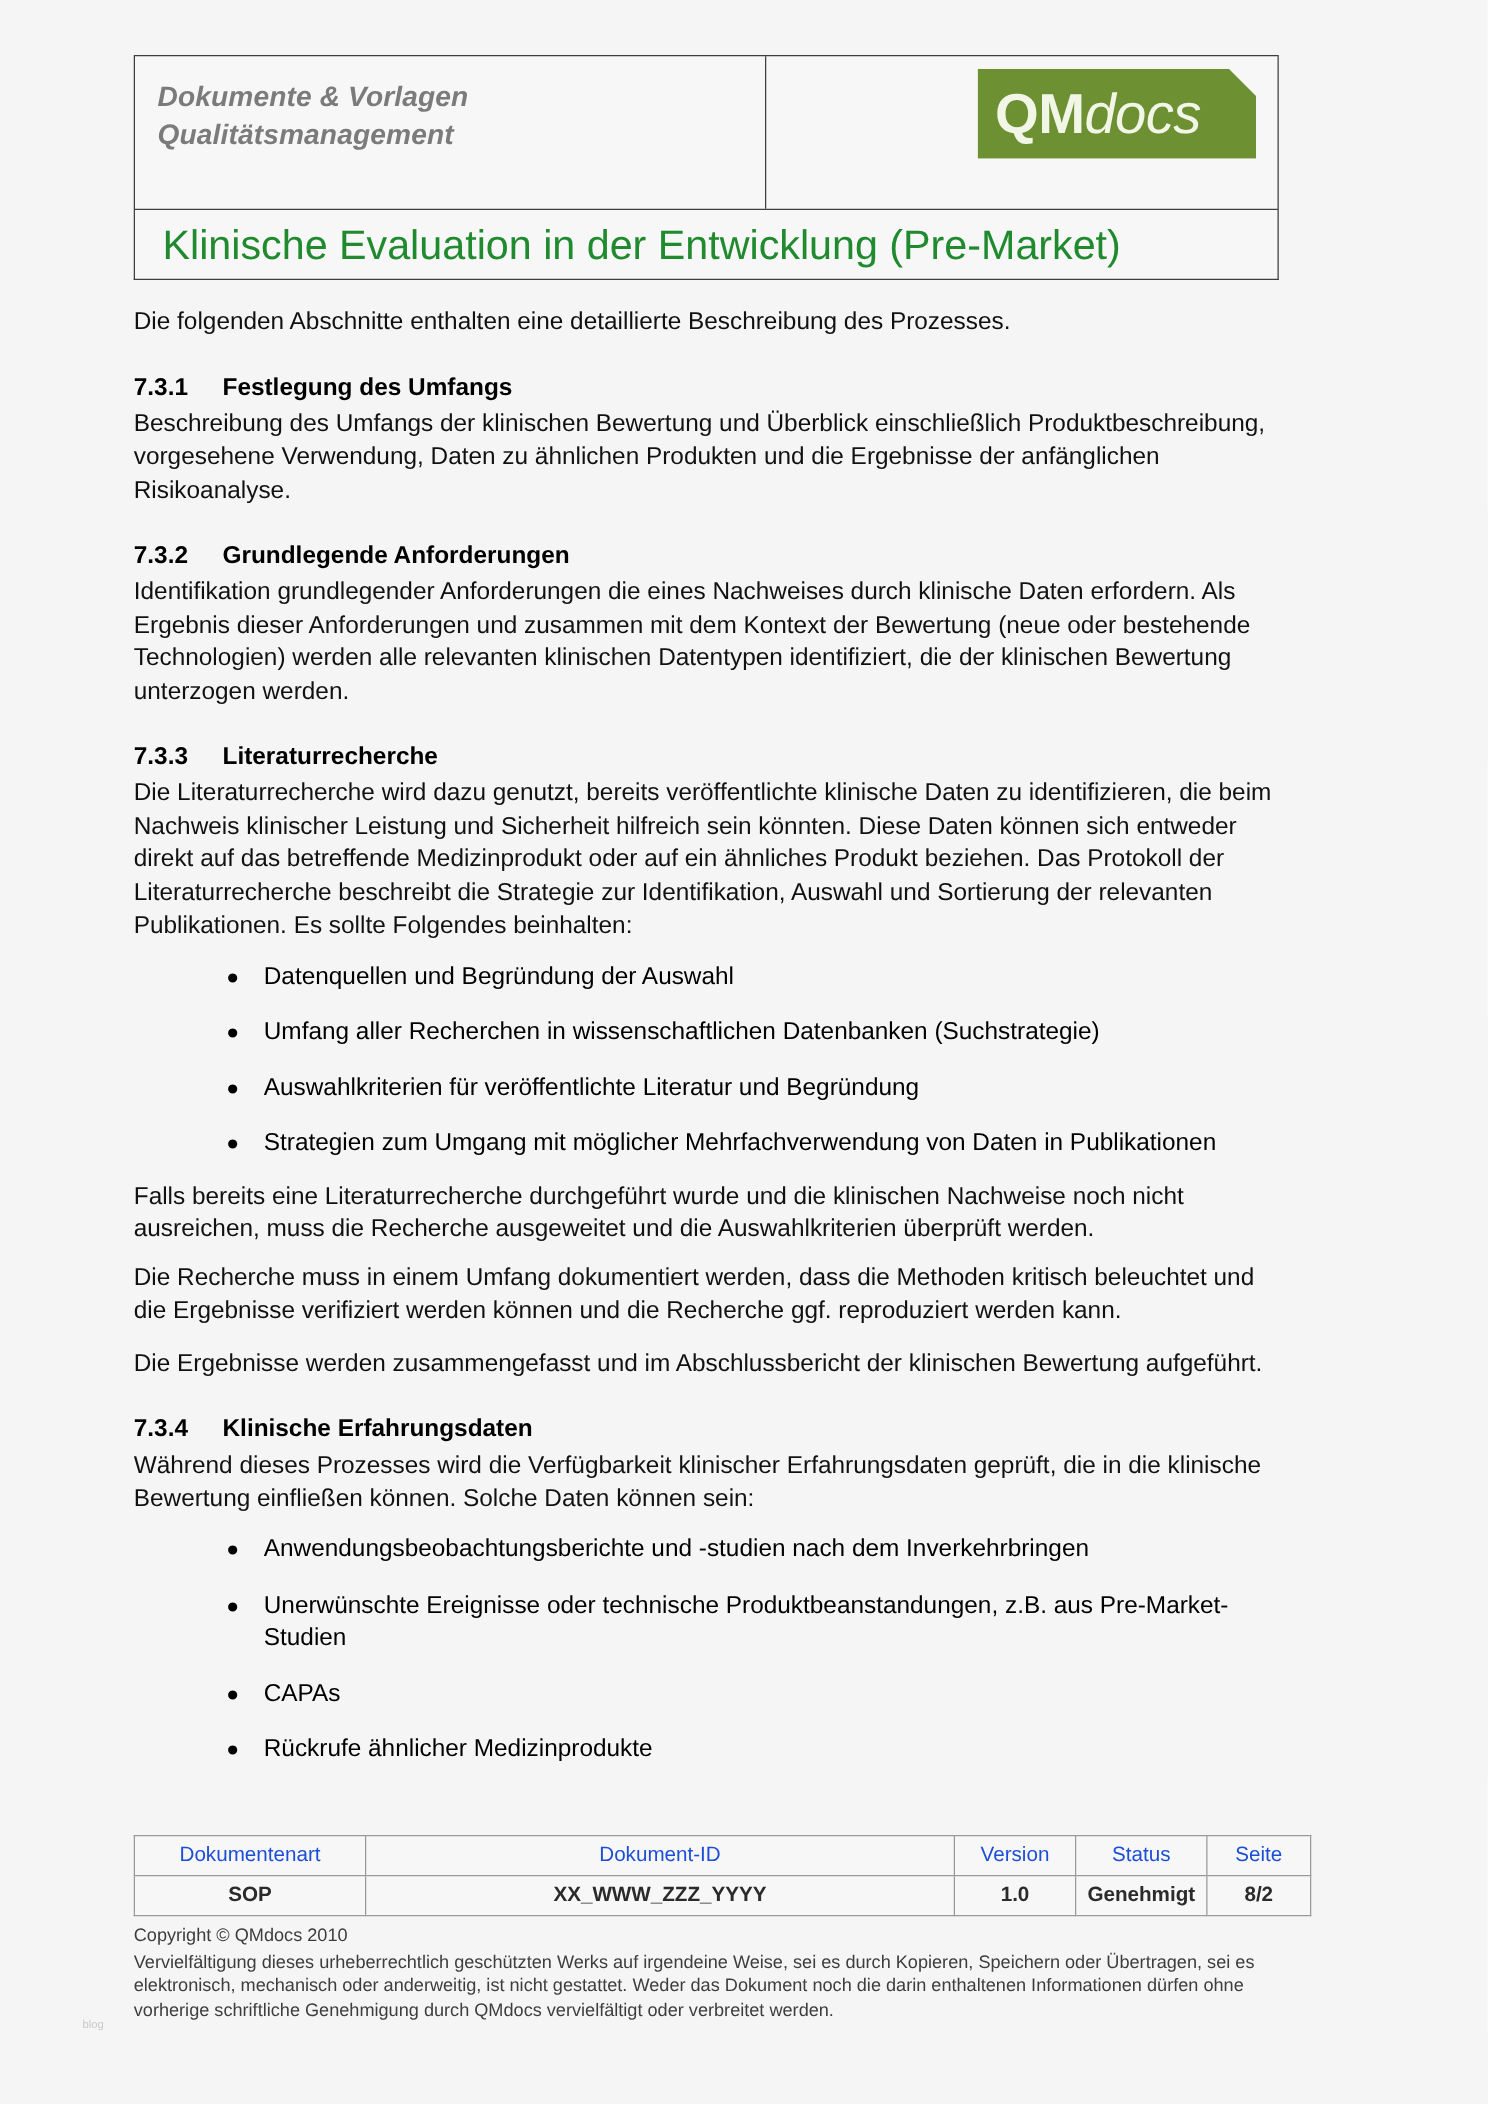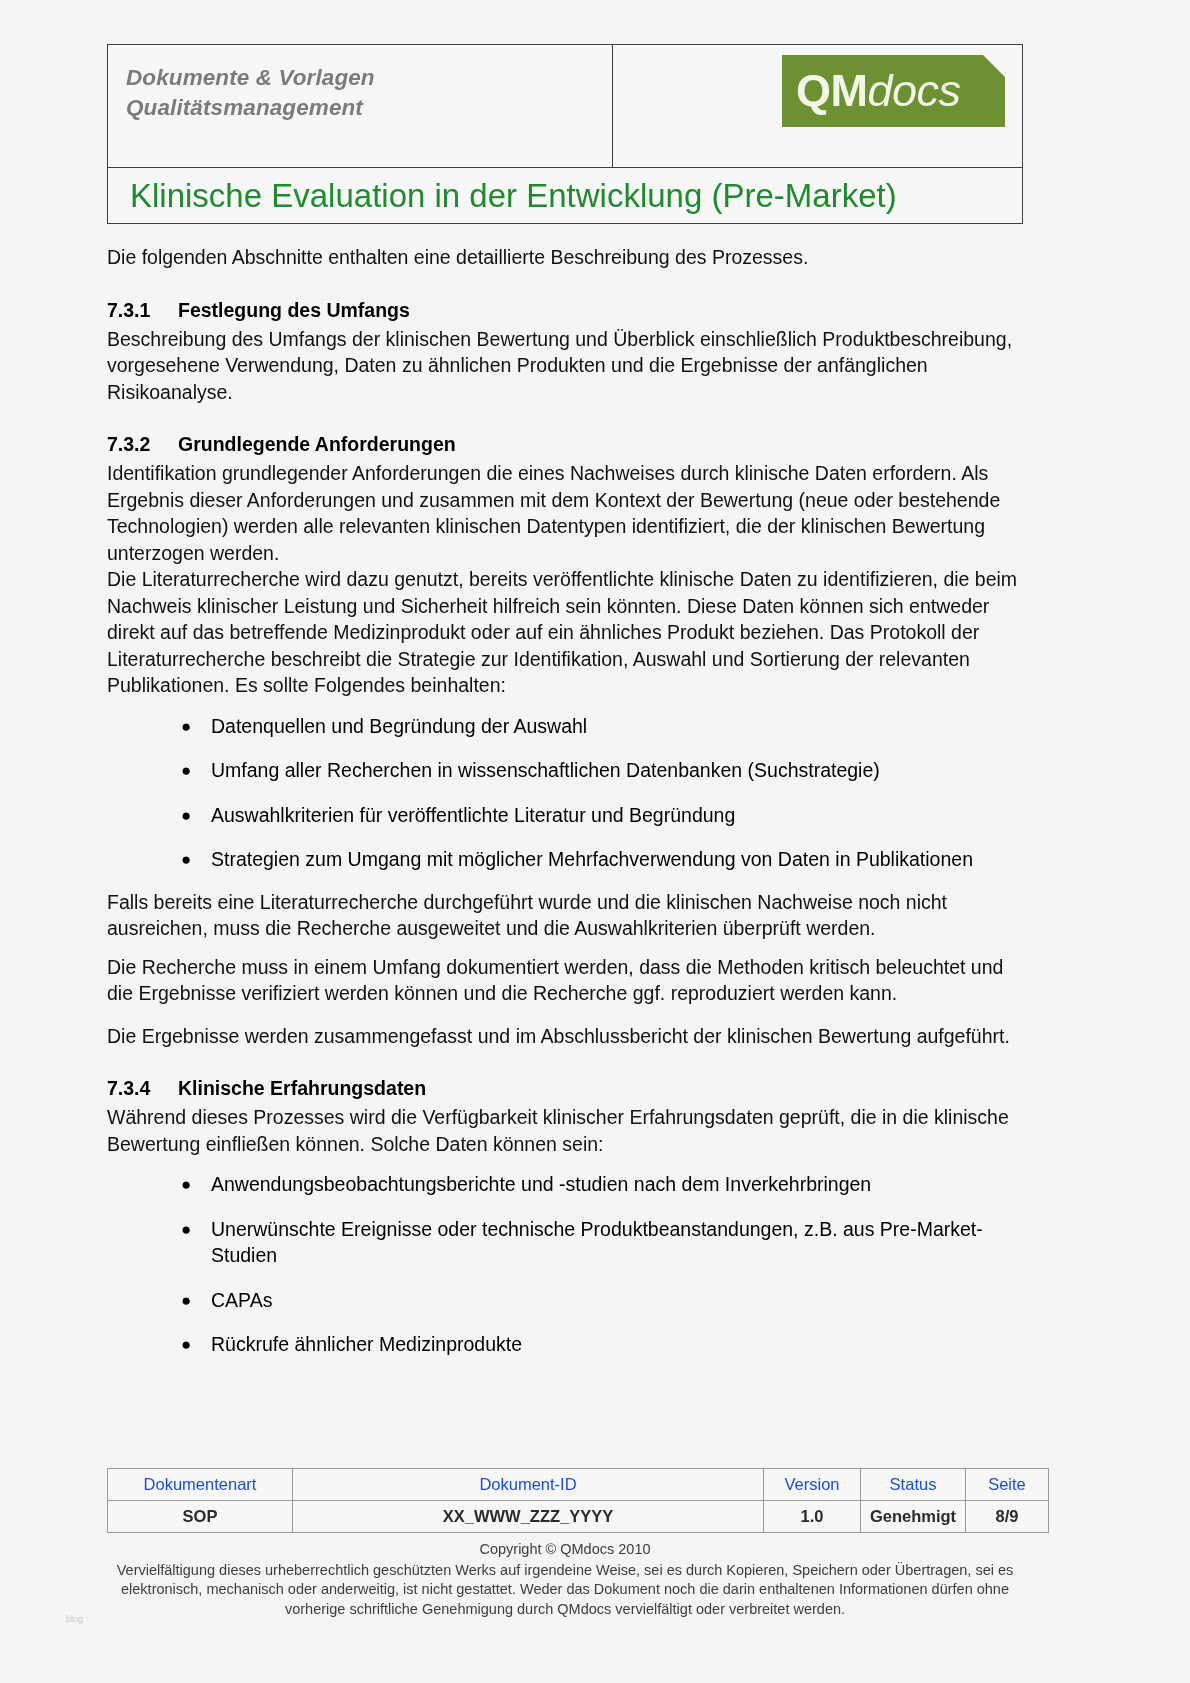--- a/index.html
+++ b/index.html
@@ -202,21 +202,21 @@
   .col-id   { width: 466px; }
   .col-ver  { width: 92px; }
   .col-stat { width: 100px; }
   .col-page { width: 78px; }
 
   .copyright {
     position: absolute;
     left: 107px;
     top: 1540px;
     width: 916px;
-    text-align: center;
+    text-align: left;
     font-size: 14.5px;
     line-height: 19.5px;
     color: #3d3d3d;
   }
   .copyright .c-line1 { margin-bottom: 1px; }
 
   .corner-mark {
     position: absolute;
     left: 34px;
     top: 1614px;
@@ -259,20 +259,24 @@
         <span class="sec-title">Festlegung des Umfangs</span>
       </div>
       <p class="para indent">Beschreibung des Umfangs der klinischen Bewertung und Überblick einschließlich Produktbeschreibung, vorgesehene Verwendung, Daten zu ähnlichen Produkten und die Ergebnisse der anfänglichen Risikoanalyse.</p>
 
       <div class="sec-head">
         <span class="sec-num">7.3.2</span>
         <span class="sec-title">Grundlegende Anforderungen</span>
       </div>
       <p class="para indent">Identifikation grundlegender Anforderungen die eines Nachweises durch klinische Daten erfordern.  Als Ergebnis dieser Anforderungen und zusammen mit dem Kontext der Bewertung (neue oder bestehende Technologien) werden alle relevanten klinischen Datentypen identifiziert, die der klinischen Bewertung unterzogen werden.</p>
 
+      <div class="sec-head">
+        <span class="sec-num">7.3.3</span>
+        <span class="sec-title">Literaturrecherche</span>
+      </div>
       <p class="para indent">Die Literaturrecherche wird dazu genutzt, bereits veröffentlichte klinische Daten zu identifizieren, die beim Nachweis klinischer Leistung und Sicherheit hilfreich sein könnten. Diese Daten können sich entweder direkt auf das betreffende Medizinprodukt oder auf ein ähnliches Produkt beziehen.  Das Protokoll der Literaturrecherche beschreibt die Strategie zur Identifikation, Auswahl und Sortierung der relevanten Publikationen. Es sollte Folgendes beinhalten:</p>
 
       <ul class="bullets">
         <li><span class="dot">●</span><span>Datenquellen und Begründung der Auswahl</span></li>
         <li><span class="dot">●</span><span>Umfang aller Recherchen in wissenschaftlichen Datenbanken (Suchstrategie)</span></li>
         <li><span class="dot">●</span><span>Auswahlkriterien für veröffentlichte Literatur und Begründung</span></li>
         <li><span class="dot">●</span><span>Strategien zum Umgang mit möglicher Mehrfachverwendung von Daten in Publikationen</span></li>
       </ul>
 
       <p class="para indent" style="margin-top:16px">Falls bereits eine Literaturrecherche durchgeführt wurde und die klinischen Nachweise noch nicht ausreichen, muss die Recherche ausgeweitet und die Auswahlkriterien überprüft werden.</p>
@@ -303,21 +307,21 @@
         <td class="col-id">Dokument-ID</td>
         <td class="col-ver">Version</td>
         <td class="col-stat">Status</td>
         <td class="col-page">Seite</td>
       </tr>
       <tr class="vals">
         <td>SOP</td>
         <td>XX_WWW_ZZZ_YYYY</td>
         <td>1.0</td>
         <td>Genehmigt</td>
-        <td>8/9</td>
+        <td>8/2</td>
       </tr>
     </tbody>
       </table>
   </div>
 
   <div class="copyright">
     <div class="c-line1">Copyright © QMdocs 2010</div>
     <div>Vervielfältigung dieses urheberrechtlich geschützten Werks auf irgendeine Weise, sei es durch Kopieren, Speichern oder Übertragen, sei es elektronisch, mechanisch oder anderweitig, ist nicht gestattet. Weder das Dokument noch die darin enthaltenen Informationen dürfen ohne vorherige schriftliche Genehmigung durch QMdocs vervielfältigt oder verbreitet werden.</div>
   </div>
 

